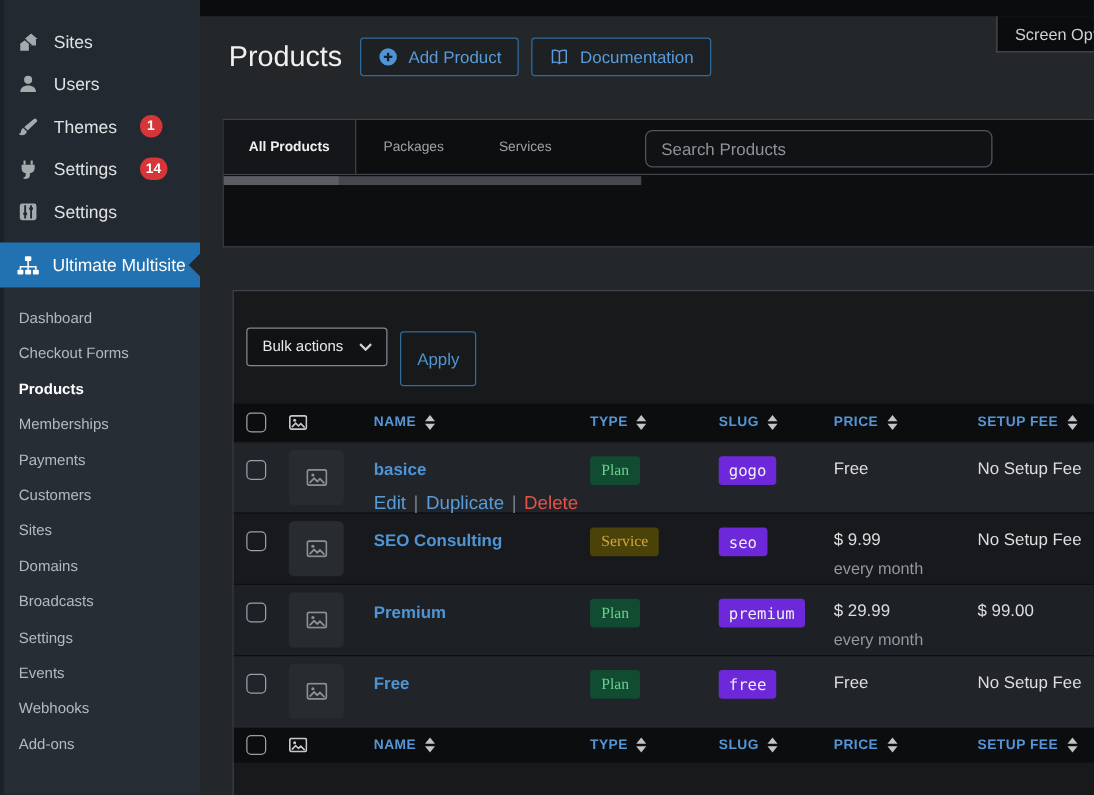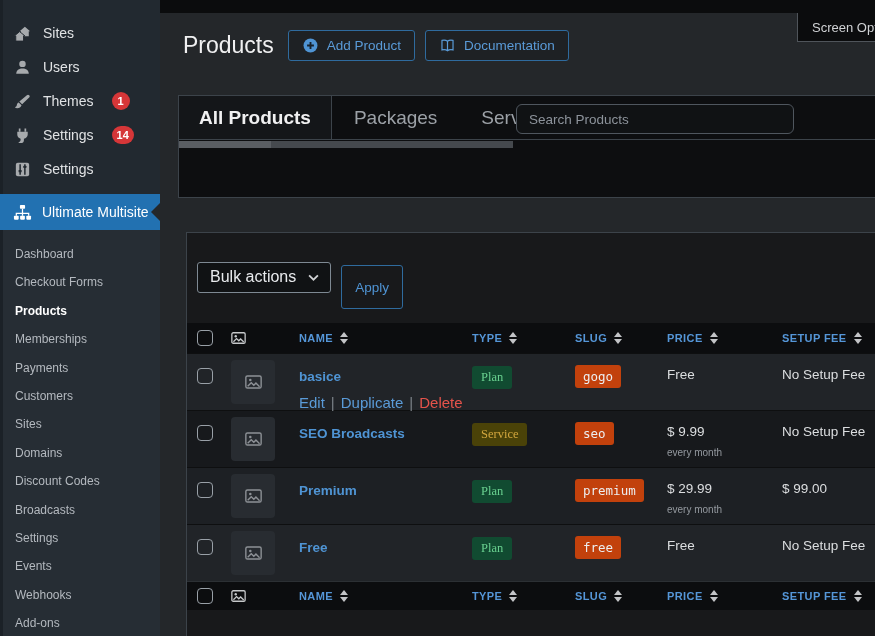--- a/index.html
+++ b/index.html
@@ -45,39 +45,39 @@
   .page-title { font-size:23px; font-weight:400; color:#f0f0f1; margin:0 14px 0 0; line-height:32px; }
   .btn-outline { display:inline-flex; align-items:center; gap:8px; height:31px;
     padding:0 13px; border:1px solid #2f6b9e; border-radius:3px; margin-right:10px;
     background:rgba(10,14,18,.25); color:#5a9bd8; font-size:13.5px; cursor:pointer; }
   .btn-outline svg { flex:0 0 auto; }
 
   
   .tab-panel { position:absolute; left:18px; top:95px; right:-2px; height:103px;
     border:1px solid #3c434a; background:#0d0e10; }
   .tabs-row { display:flex; height:44px; border-bottom:1px solid #3c434a; position:relative; }
-  .tab { display:flex; align-items:center; padding:0 22px; font-size:19px;
+  .tab { display:flex; align-items:center; padding:0 22px; font-size:11px;
     color:#9ca1a7; cursor:pointer; }
   .tab.active { background:#141619; border-right:1px solid #3c434a; color:#f0f0f1;
     font-weight:700; padding:0 20px; }
   .search-input { position:absolute; left:337px; top:8px; width:278px; height:30px;
     background:#101214; border:1px solid #4f565e; border-radius:6px; color:#d5d7d9;
     font-size:13.5px; padding:0 12px; outline:none; }
   .search-input::placeholder { color:#8d939b; }
   .hscroll { position:absolute; left:0; top:45px; width:334px; height:7px;
     background:#45494e; cursor:pointer; }
   .hscroll .thumb { position:absolute; left:0; top:0; width:92px; height:7px; background:#5a5e63; }
 
   
   .card { position:absolute; left:26px; top:232px; right:-2px; bottom:-6px;
     border:1px solid #3c434a; background:#18191b; }
   .bulkbar { display:flex; gap:10px; padding:12px 10px 14px; align-items:center; }
   .select { display:inline-flex; align-items:center; gap:12px; height:31px;
     padding:0 11px 0 12px; background:#101214; border:1px solid #7e8993;
-    border-radius:3px; color:#e8eaed; font-size:16px; cursor:pointer; }
+    border-radius:3px; color:#e8eaed; font-size:12px; cursor:pointer; }
   .btn-apply { height:44px; padding:0 13px; border:1px solid #2f6b9e; border-radius:3px;
     background:transparent; color:#4f94d4; font-size:13.5px; cursor:pointer;margin-top:20px; }
 
   .trow { display:flex; }
   .thead { height:30px; background:#0c0d0f; align-items:center; }
   .tfoot { height:29px; background:#0c0d0f; align-items:center; border-top:1px solid #2c3034; }
   .c-check { width:16px; margin-left:10px; flex:0 0 auto; }
   .c-img   { width:44px; margin-left:18px; flex:0 0 auto; }
   .c-name  { width:149px; margin-left:24px; flex:0 0 auto; }
   .c-type  { width:79px; margin-left:24px; flex:0 0 auto; }
@@ -105,23 +105,23 @@
   .name-link { font-size:13.5px; font-weight:700; color:#4f94d4; text-decoration:none; cursor:pointer; }
   .row-actions { margin-top:9px; font-size:15px; }
   .a-link { color:#5a9bd8; text-decoration:none; cursor:pointer; }
   .a-del { color:#e5534b; text-decoration:none; cursor:pointer; }
   .a-sep { color:#7a8087; margin:0 6px; }
   .tbadge { font-family:Liberation Serif, serif; font-size:12.5px;
     padding:4px 9px; border-radius:3px; display:inline-block; margin-top:-2px; }
   .badge-green  { background:#114b31; color:#6ad190; }
   .badge-yellow { background:#4a4208; color:#d3a73e; }
   .slugbadge { font-family:"DejaVu Sans Mono",monospace; font-size:12.5px; padding:4px 8px;
-    border-radius:3px; background:#c2410c; color:#eceef0; display:inline-block; margin-top:-2px; }
+    border-radius:3px; background:#6d28d9; color:#eceef0; display:inline-block; margin-top:-2px; }
   .price { font-size:13.5px; color:#dcdee0; display:block; }
-  .period { font-size:10px; color:#94999f; margin-top:8px; display:block; }
+  .period { font-size:13px; color:#94999f; margin-top:8px; display:block; }
   .period:empty { display:none; }
 </style>
 </head>
 <body>
 
 <aside class="sidebar">
   <div class="menu-top">
 
     <div class="menu-item">
       <svg viewBox="0 0 20 20">
@@ -182,21 +182,20 @@
 
   <nav class="submenu">
     <div class="submenu-item">Dashboard</div>
     <div class="submenu-item">Checkout Forms</div>
     <div class="submenu-item active">Products</div>
     <div class="submenu-item">Memberships</div>
     <div class="submenu-item">Payments</div>
     <div class="submenu-item">Customers</div>
     <div class="submenu-item">Sites</div>
     <div class="submenu-item">Domains</div>
-    <div class="submenu-item">Discount Codes</div>
     <div class="submenu-item">Broadcasts</div>
     <div class="submenu-item">Settings</div>
     <div class="submenu-item">Events</div>
     <div class="submenu-item">Webhooks</div>
     <div class="submenu-item">Add-ons</div>
   </nav>
 </aside>
 
 <div class="content">
   <div class="adminbar"></div>
@@ -323,21 +322,21 @@
       <span class="cb c-check"></span>
       <span class="c-img">
           <span class="thumb44">
         <svg width="17" height="14" viewBox="0 0 16 13">
           <rect x=".8" y=".8" width="14.4" height="11.4" rx="1.5" fill="none" stroke="#8d9196" stroke-width="1.3"></rect>
           <circle cx="5" cy="4.6" r="1.2" fill="#8d9196"></circle>
           <path d="M2.5 10.5 l3.4-3.4 2.4 2.4 2-2 3.4 3.4" fill="none" stroke="#8d9196" stroke-width="1.3"></path>
         </svg>
           </span>
       </span>
-      <span class="c-name"><a class="name-link">SEO Broadcasts</a></span>
+      <span class="c-name"><a class="name-link">SEO Consulting</a></span>
       <span class="c-type"><span class="tbadge badge-yellow">Service</span></span>
       <span class="c-slug"><span class="slugbadge">seo</span></span>
       <span class="c-price">
         <span class="price">$ 9.99</span>
         <span class="period">every month</span>
       </span>
       <span class="c-setup">
           <span class="price">No Setup Fee</span>
         </span>
     </div>

